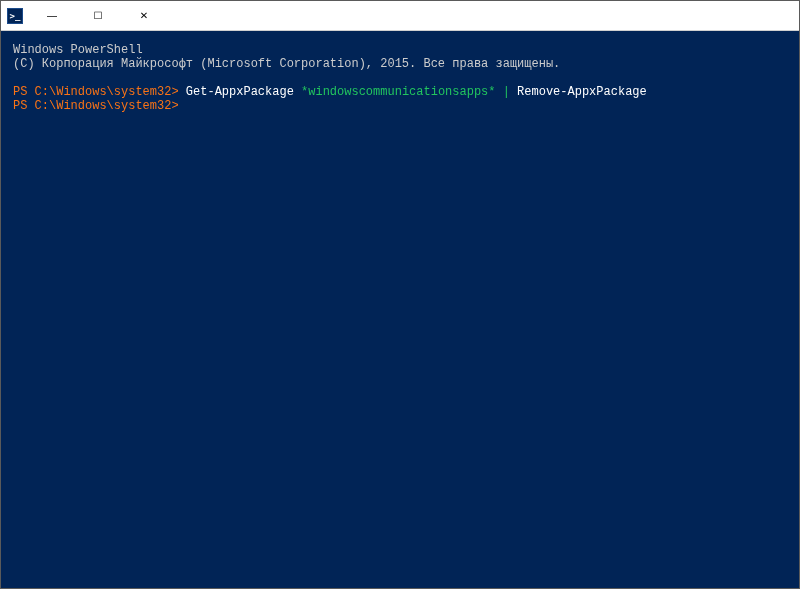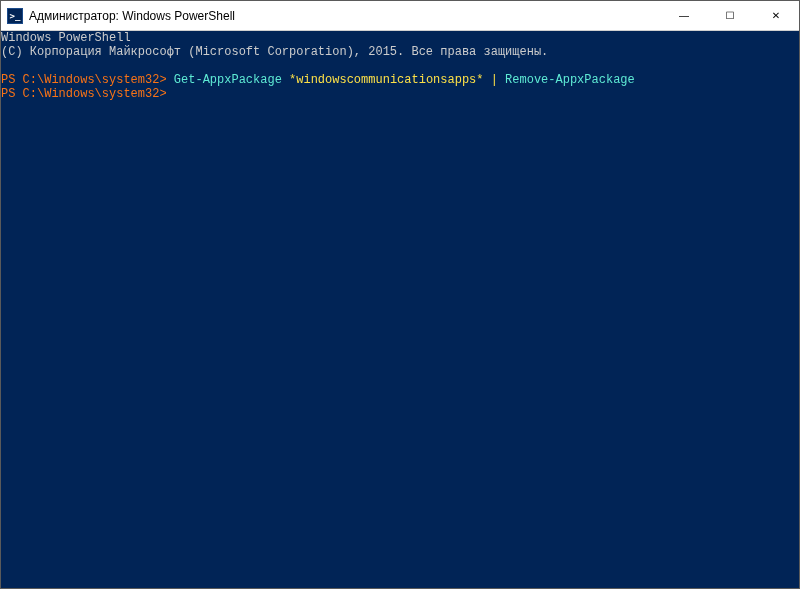--- a/index.html
+++ b/index.html
@@ -71,48 +71,47 @@
       color: #000;
       cursor: pointer;
     }
     .terminal {
       flex: 1;
       background: #012456;
       color: #cccccc;
       font-family: Consolas, 'Courier New', monospace;
       font-size: 12px;
       line-height: 14px;
-      padding: 0;
+      padding: 12px;
       overflow: hidden;
       white-space: pre;
     }
     .term-line {
       display: block;
       padding: 0;
       margin: 0;
     }
     .prompt {
       color: #f97316;
     }
     .cmd-yellow {
-      color: #5eead4;
+      color: #ffffff;
     }
     .cmd-white {
-      color: #fde047;
+      color: #22c55e;
     }
   </style>
 </head>
 <body>
 
 <div class="window">
   <div class="titlebar">
     <div class="titlebar-icon">
       <div class="ps-icon">&gt;_</div>
     </div>
-    <div class="titlebar-text">Администратор: Windows PowerShell</div>
     <div class="window-controls">
       <div class="window-control">—</div>
       <div class="window-control">☐</div>
       <div class="window-control close">✕</div>
     </div>
   </div>
   <div class="terminal" id="terminal"><div class="term-line">Windows PowerShell</div><div class="term-line">(C) Корпорация Майкрософт (Microsoft Corporation), 2015. Все права защищены.</div><div class="term-line">&nbsp;</div><div class="term-line"><span class="prompt">PS C:\Windows\system32&gt; </span><span class="cmd-yellow">Get-AppxPackage</span><span class="cmd-white"> *windowscommunicationsapps* </span><span class="cmd-white">|</span><span class="cmd-white"> </span><span class="cmd-yellow">Remove-AppxPackage</span></div><div class="term-line"><span class="prompt">PS C:\Windows\system32&gt; </span></div></div>
 </div>
 
 </body></html>

